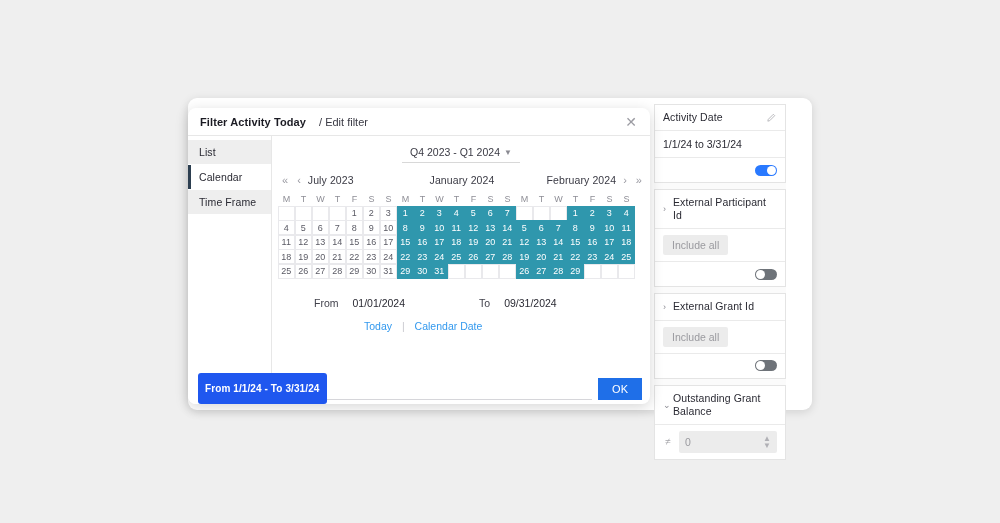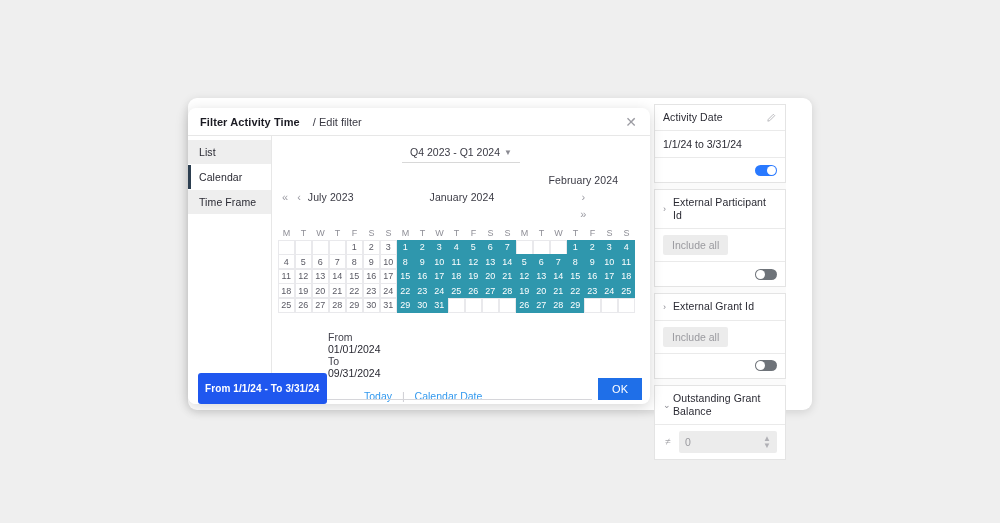--- a/index.html
+++ b/index.html
@@ -130,41 +130,41 @@
 
   .month-bar {
     display: flex; align-items: center;
     margin-top: 11px; padding: 0 4px 0 8px;
   }
   .mb-nav { font-size: 11px; color: #9a9aa2; cursor: pointer; padding: 0 2px; }
   .mb-label { font-size: 10.5px; color: #3a3a44; letter-spacing: .1px; }
   .mb-cell { flex: 1 1 0; display: flex; align-items: center; gap: 5px; }
   .mb-cell.m1 { justify-content: flex-start; }
   .mb-cell.m2 { justify-content: center; }
-  .mb-cell.m3 { justify-content: flex-end; padding-right: 2px; flex-direction: column; }
+  .mb-cell.m3 { justify-content: flex-end; padding-right: 2px; }
 
   .months { display: flex; gap: 0; padding: 5px 5px 0 6px; }
   .month { flex: 0 0 auto; }
   .grid { display: grid; grid-template-columns: repeat(7, 17px); }
   .dow {
     height: 15px; font-size: 9px; color: #8e8e96;
     display: flex; align-items: center; justify-content: center;
   }
   .cell {
     height: 15px; font-size: 9px; color: #5a5a64;
     display: flex; align-items: center; justify-content: center;
     border: 1px solid #e9e9ec; margin: -0.5px 0 0 -0.5px;
     background: #fff;
   }
   .cell.blank { color: transparent; }
   .cell.sel { background: #2f97ad; color: #ffffff; border-color: #2f97ad; }
 
   .range-row {
     display: flex; align-items: baseline;
-    margin-top: 18px; padding-left: 42px; flex-direction: column;
+    margin-top: 18px; padding-left: 42px;
   }
   .rng-lbl { font-size: 10.5px; color: #42424c; }
   .rng-val { font-size: 10.5px; color: #2a2a33; margin-left: 14px; }
   .rng-gap { width: 74px; }
   .links { margin-top: 11px; padding-left: 92px; font-size: 10.5px; }
   .links a { color: #3399ee; text-decoration: none; cursor: pointer; }
   .links .sep { color: #c8c8cf; margin: 0 7px; }
 
   .dlg-foot {
     position: absolute; left: 0; right: 0; bottom: 0;
@@ -261,21 +261,21 @@
       </div>
     </div>
 
   </div>
 
   <div class="ghost-text"></div>
 
   <div class="dialog">
 
     <div class="dlg-head">
-      <span class="dlg-title">Filter Activity Time</span>
+      <span class="dlg-title">Filter Activity Today</span>
       <span class="dlg-sub">/ Edit filter</span>
       <span class="dlg-close">✕</span>
     </div>
 
     <div class="dlg-body">
 
       <div class="side-tabs">
         <div class="tab">
           <span>List</span>
         </div>

